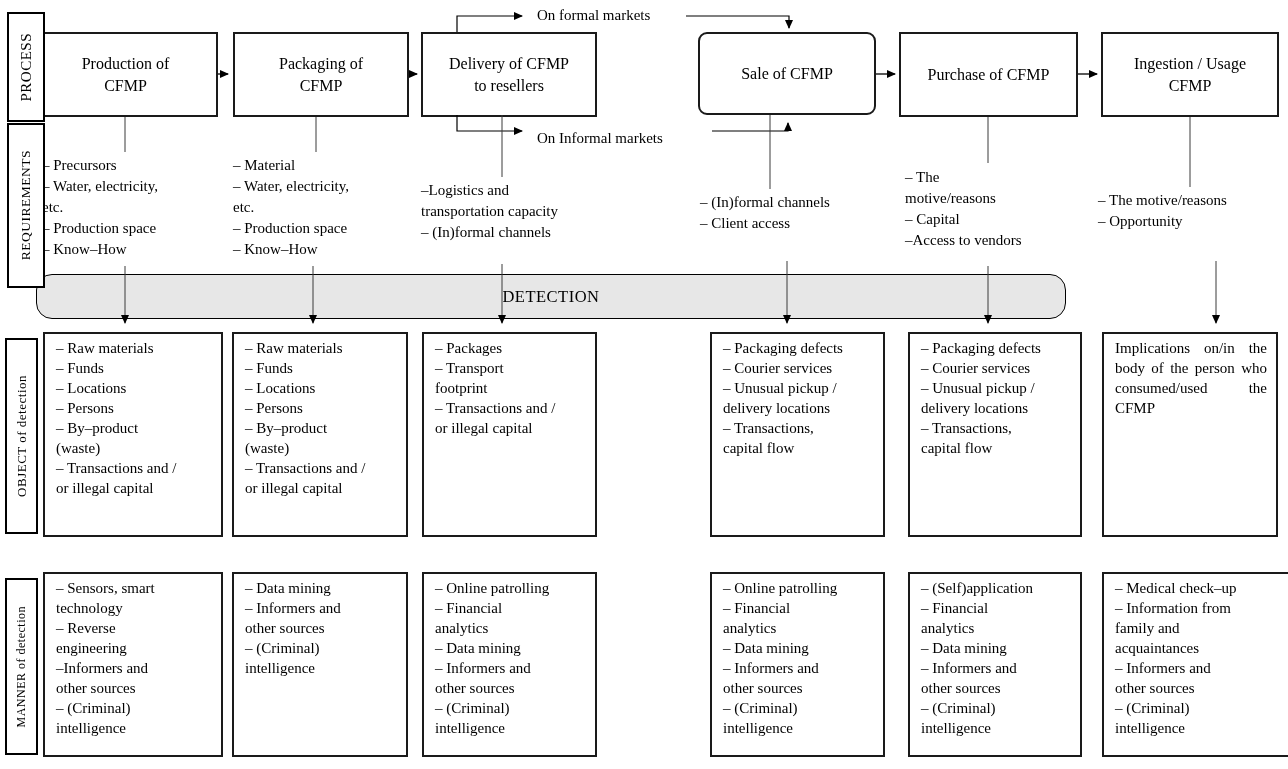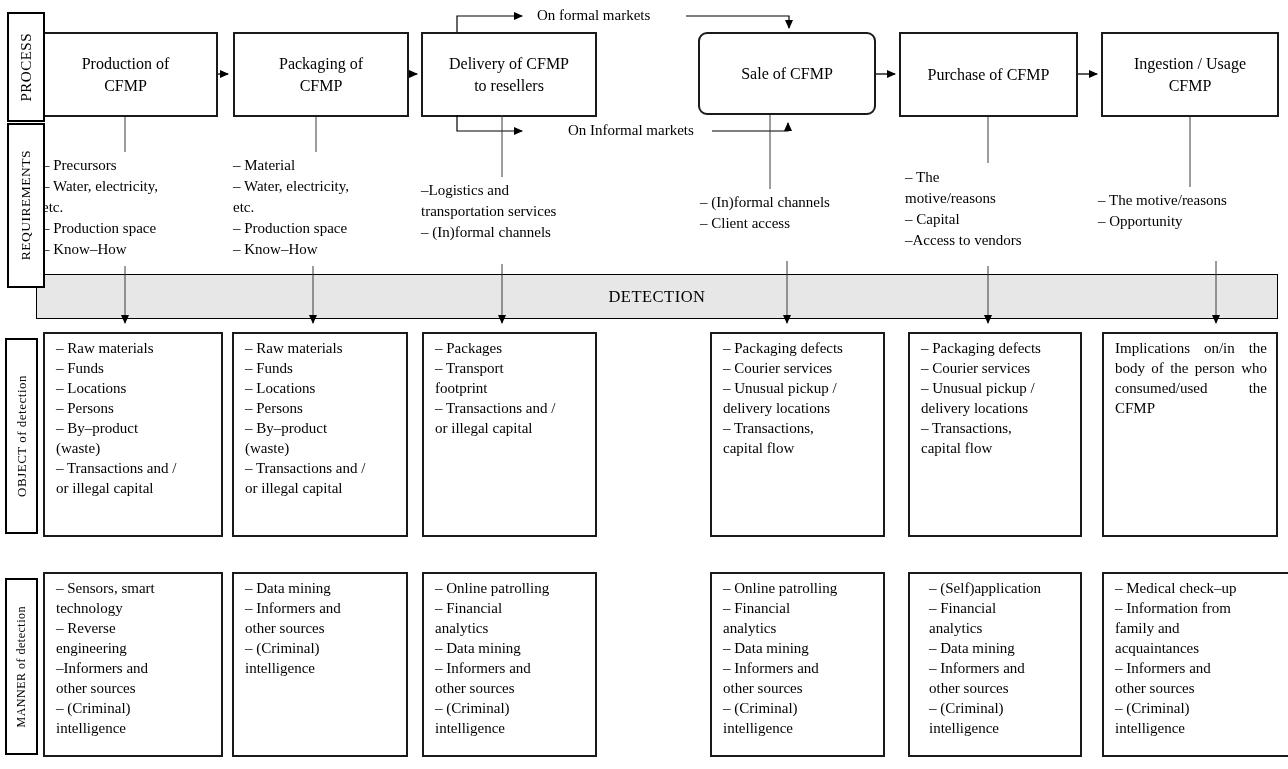--- a/index.html
+++ b/index.html
@@ -23,21 +23,21 @@
   
   .lbox{background:#fff;border:2px solid #1a1a1a;display:flex;z-index:2;}
   .lbox .txt{font-size:15px;line-height:20px;white-space:pre-line;padding:4px 6px 4px 11px;width:100%;}
   .lbox .justify{text-align:justify;white-space:normal;padding:4px 9px 4px 11px;}
   .mlabel{font-size:15px;z-index:3;}
   svg.overlay{position:absolute;left:0;top:0;z-index:6;pointer-events:none;}
 </style>
 </head>
 <body>
 
-<div class="abs band" style="left:36px;top:274px;width:1242px;height:45px;">
+<div class="abs band" style="left:36px;top:274px;width:1030px;height:45px;border-radius:16px;">
   <span>DETECTION</span>
 </div>
 
 <div class="abs vlabel" style="left:7px;top:12px;width:38px;height:110px;font-size:15px;">
   <span>PROCESS</span>
   </div>
 <div class="abs vlabel" style="left:7px;top:123px;width:38px;height:165px;font-size:13.5px;">
   <span>REQUIREMENTS</span>
   </div>
 <div class="abs vlabel" style="left:5px;top:338px;width:33px;height:196px;font-size:13px;">
@@ -52,34 +52,34 @@
 <div class="abs pbox" style="left:233px;top:32px;width:176px;height:85px;">Packaging of
 CFMP</div>
 <div class="abs pbox" style="left:421px;top:32px;width:176px;height:85px;">Delivery of CFMP
 to resellers</div>
 <div class="abs pbox" style="left:698px;top:32px;width:178px;height:83px;border-radius:9px;">Sale of CFMP</div>
 <div class="abs pbox" style="left:899px;top:32px;width:179px;height:85px;">Purchase of CFMP</div>
 <div class="abs pbox" style="left:1101px;top:32px;width:178px;height:85px;text-align:center;">Ingestion / Usage
 CFMP</div>
 
 <div class="abs mlabel" style="left:537px;top:7px;">On formal markets</div>
-<div class="abs mlabel" style="left:537px;top:122px;margin-left:31px;">On Informal markets</div>
+<div class="abs mlabel" style="left:537px;top:130px;">On Informal markets</div>
 
 <div class="abs req" style="left:42px;top:155px;width:180px;">– Precursors
 – Water, electricity,
 etc.
 – Production space
 – Know–How</div>
 <div class="abs req" style="left:233px;top:155px;width:182px;">– Material
 – Water, electricity,
 etc.
 – Production space
 – Know–How</div>
 <div class="abs req" style="left:421px;top:180px;width:192px;">–Logistics and
-transportation services
+transportation capacity
 – (In)formal channels</div>
 <div class="abs req" style="left:700px;top:192px;width:182px;">– (In)formal channels
 – Client access</div>
 <div class="abs req" style="left:905px;top:167px;width:130px;">– The
 motive/reasons
 – Capital
 –Access to vendors</div>
 <div class="abs req" style="left:1098px;top:190px;width:184px;">– The motive/reasons
 – Opportunity</div>
 
@@ -160,21 +160,21 @@
 <div class="abs lbox" style="left:710px;top:572px;width:175px;height:185px;">
   <div class="txt">– Online patrolling
 – Financial
 analytics
 – Data mining
 – Informers and
 other sources
 – (Criminal)
 intelligence</div>
   </div>
-<div class="abs lbox" style="left:908px;top:572px;width:174px;height:185px;padding-left:8px;">
+<div class="abs lbox" style="left:908px;top:572px;width:174px;height:185px;">
   <div class="txt">– (Self)application
 – Financial
 analytics
 – Data mining
 – Informers and
 other sources
 – (Criminal)
 intelligence</div>
   </div>
 <div class="abs lbox" style="left:1102px;top:572px;width:208px;height:185px;">

